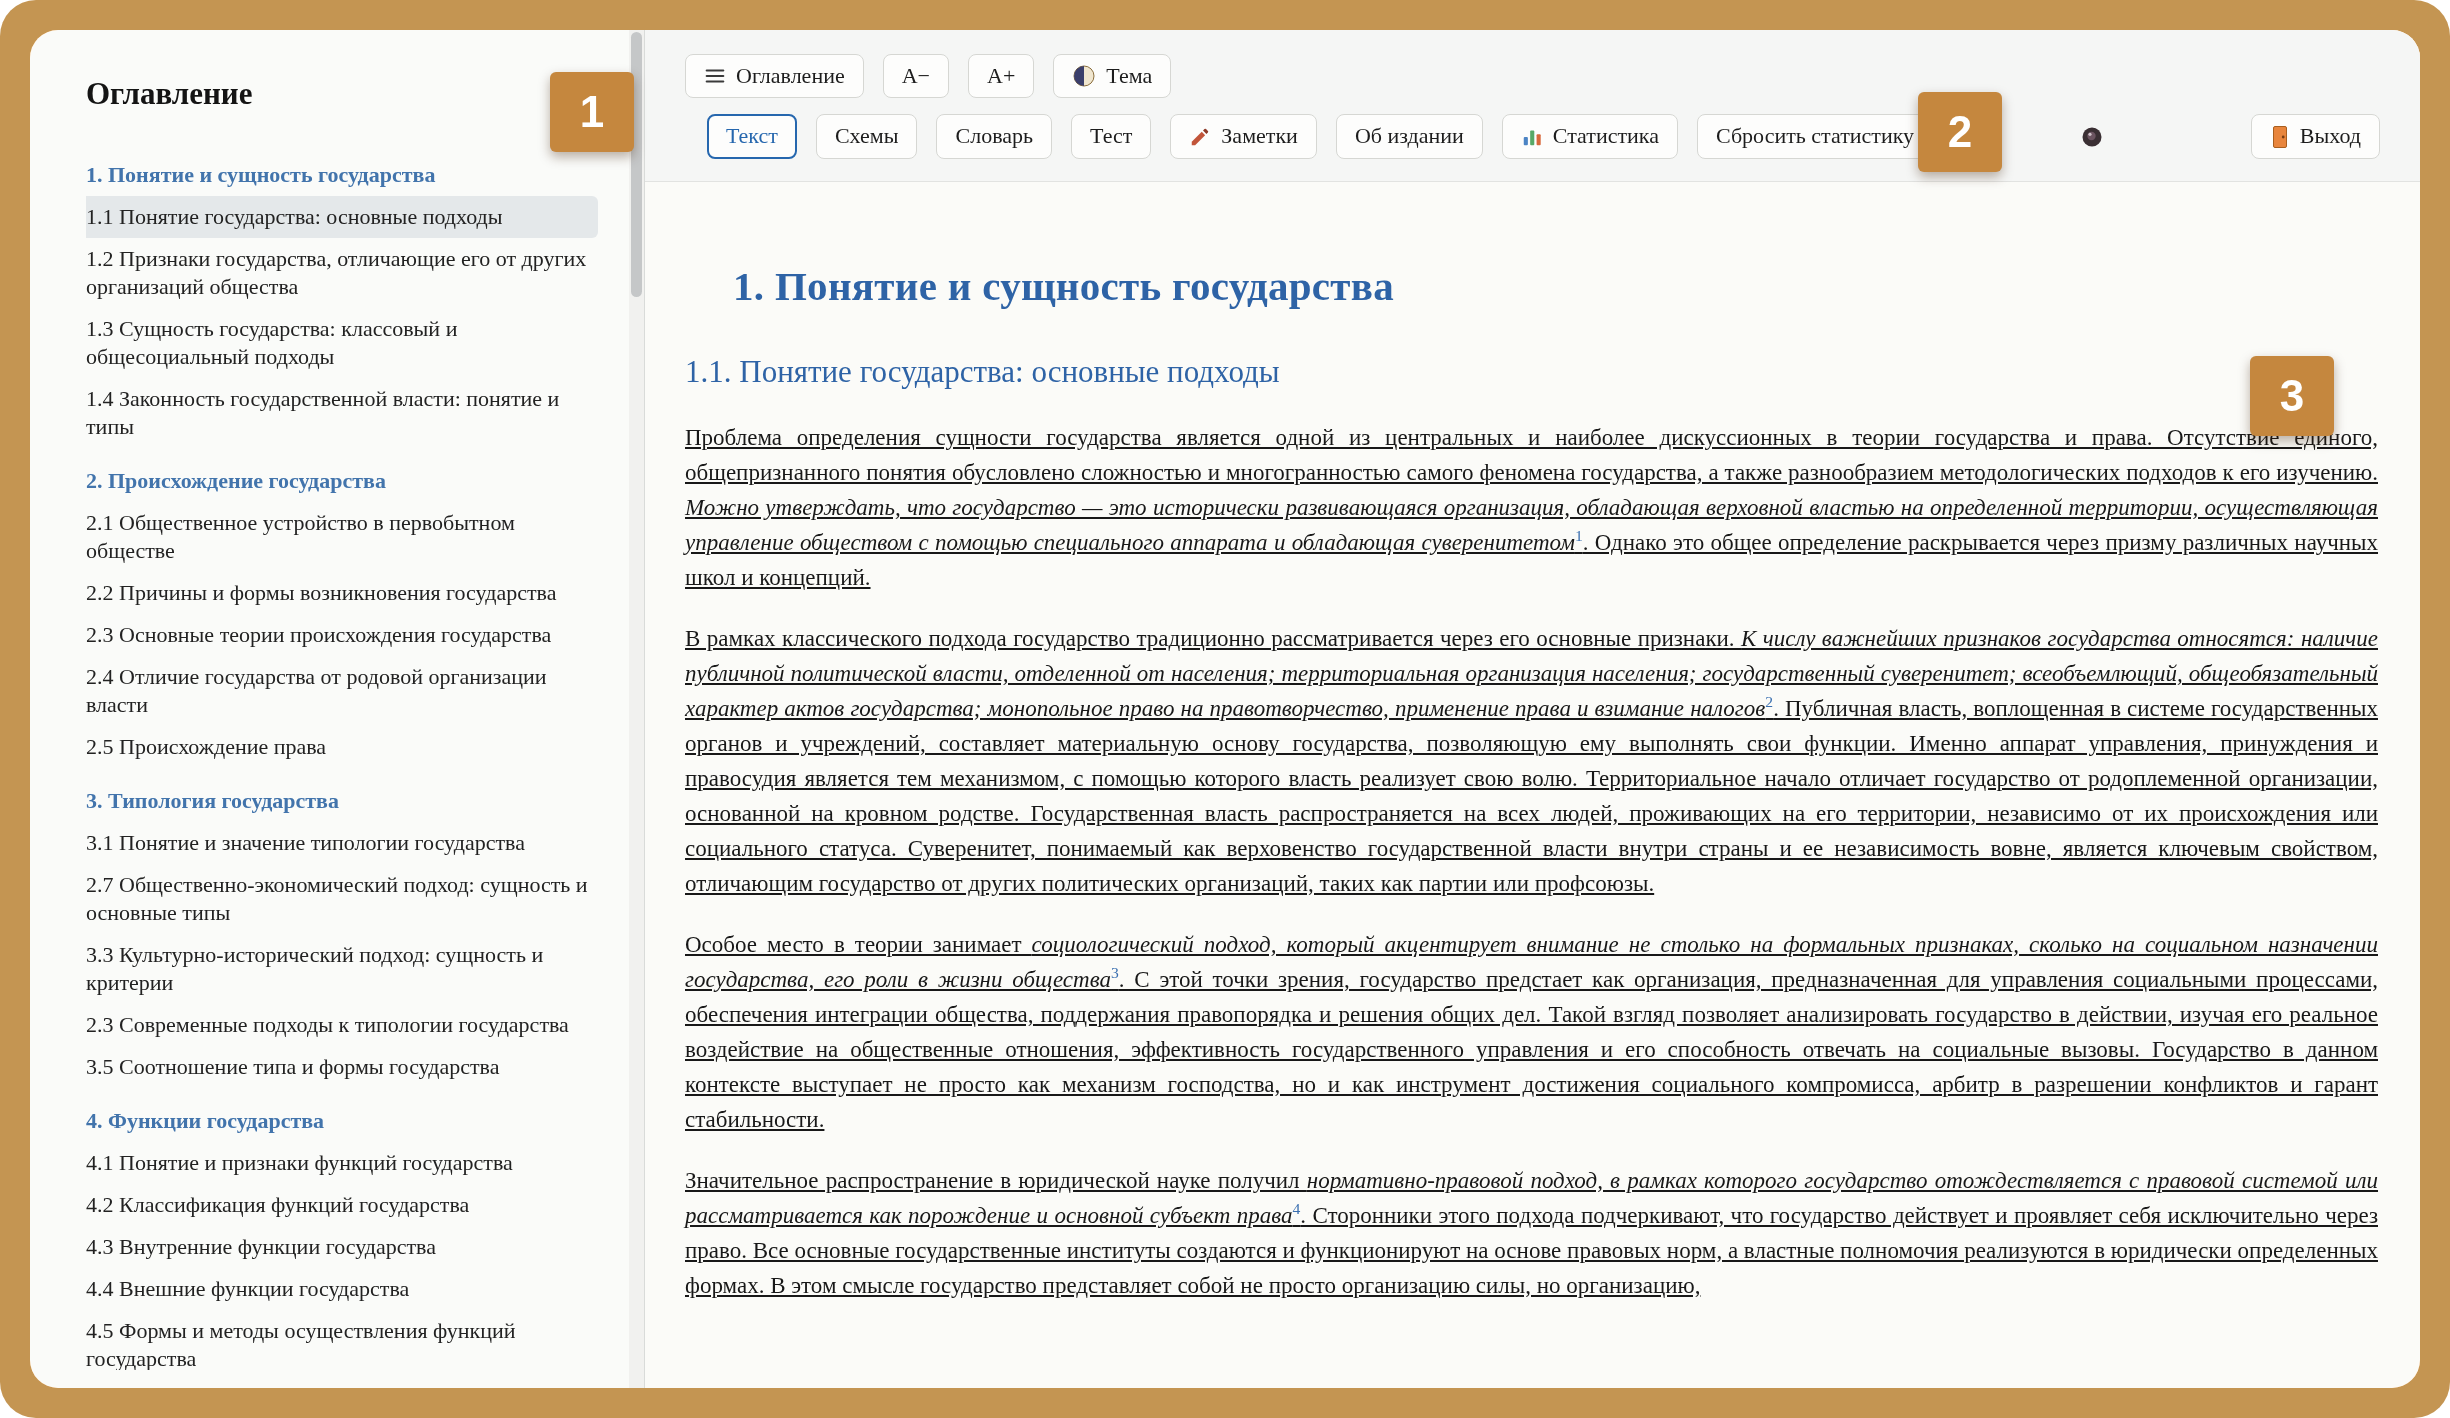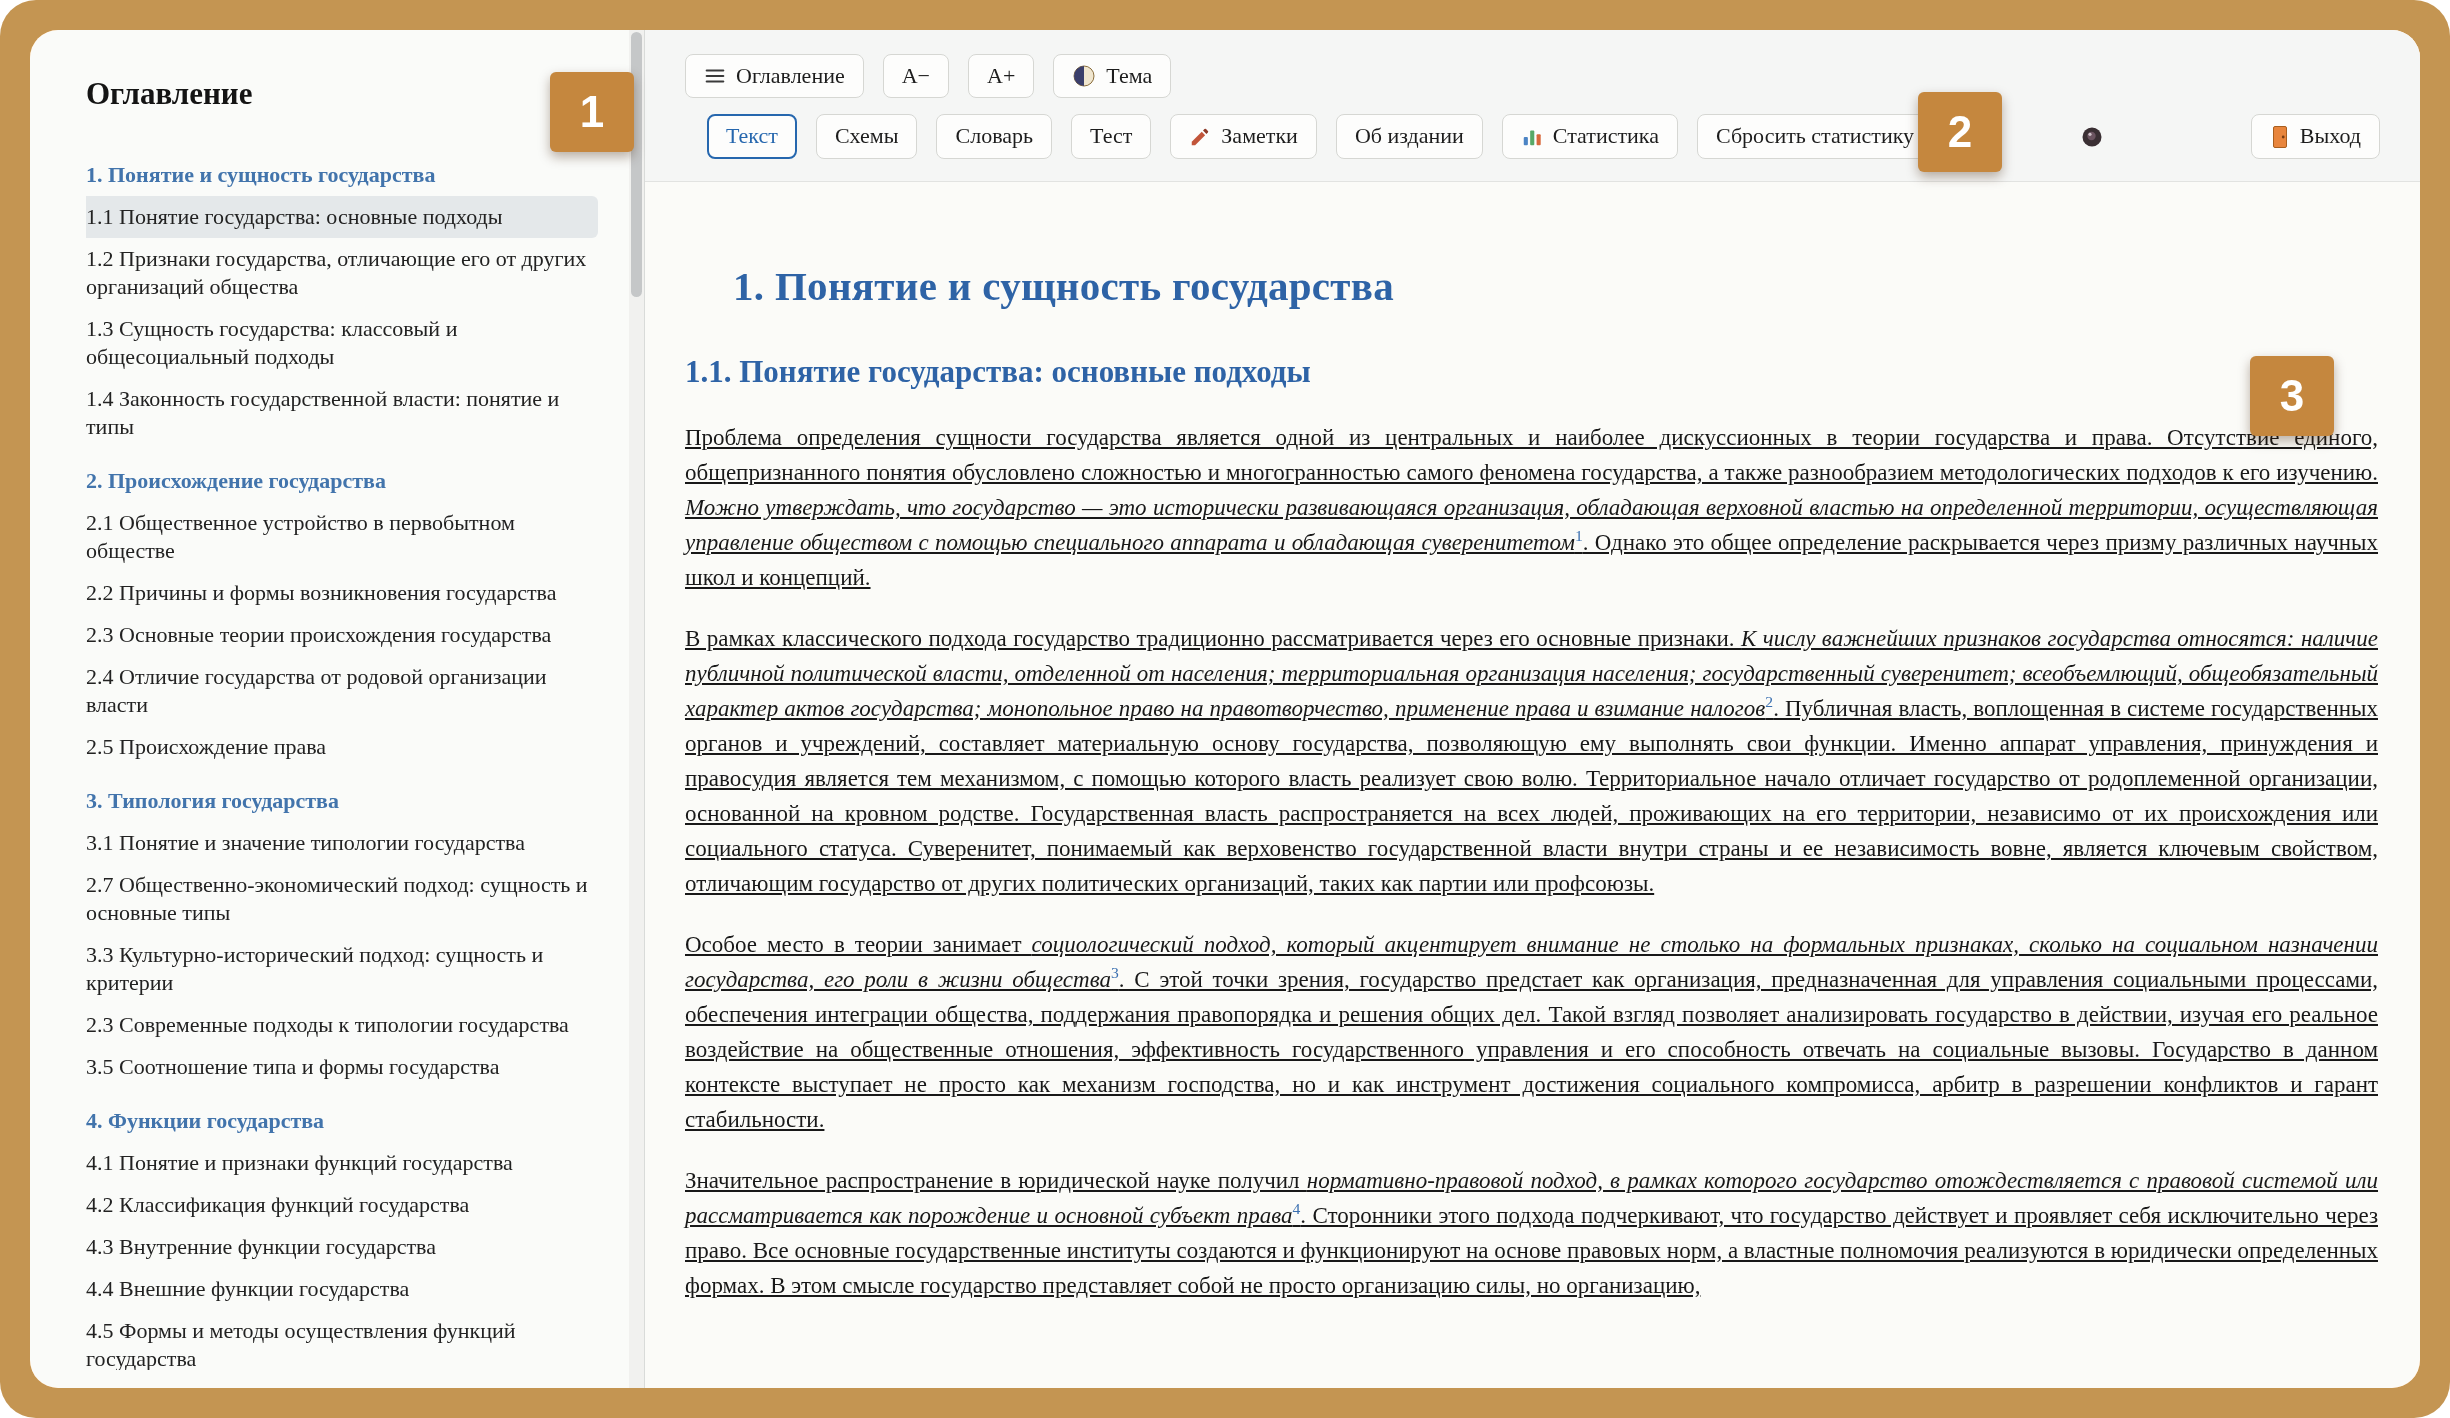--- a/index.html
+++ b/index.html
@@ -30,21 +30,21 @@
           background:#FDFDFC; border:1px solid #D6D7D3; border-radius:8px; color:#1d1d1d; cursor:pointer;
           font-family:"Liberation Serif", serif; white-space:nowrap; }
   .tbtn.active { color:var(--active-tab-blue, #2667AE); border:2px solid var(--active-tab-blue, #2667AE); padding:7px 17px; }
   .tbtn.bare { border:none; background:transparent; padding:4px; }
   .push-right { margin-left:auto; }
   .ticon { display:inline-flex; align-items:center; }
 
   
   .content { flex:1; padding:64px 42px 0 40px; overflow:hidden; }
   h1.doc { font-size:41px; color:var(--accent-blue, #2E63A6); font-weight:bold; margin:16px 0 44px 48px; letter-spacing:0.3px; }
-  h2.doc { font-size:31px; color:var(--accent-blue, #2E63A6); font-weight:bold; margin:0 0 30px 0; }
+  h2.doc { font-size:31px; color:var(--accent-blue, #2E63A6); font-weight:normal; margin:0 0 30px 0; }
   .para { font-size:23px; line-height:35px; color:#181818; text-align:justify; margin-bottom:26px;text-decoration:underline; }
   sup.fn { color:#3A6FB0; font-size:0.68em; line-height:0; }
 
   
   .badge { position:absolute; width:84px; height:80px; background:var(--badge-orange, #C5873E); color:#fff;
            font-family:"Liberation Sans", sans-serif; font-weight:bold; font-size:44px;
            display:flex; align-items:center; justify-content:center; border-radius:6px;
            box-shadow:0 5px 12px rgba(60,30,0,.35); z-index:50; }
   #badge1 { left:550px; top:72px; }
   #badge2 { left:1918px; top:92px; }

